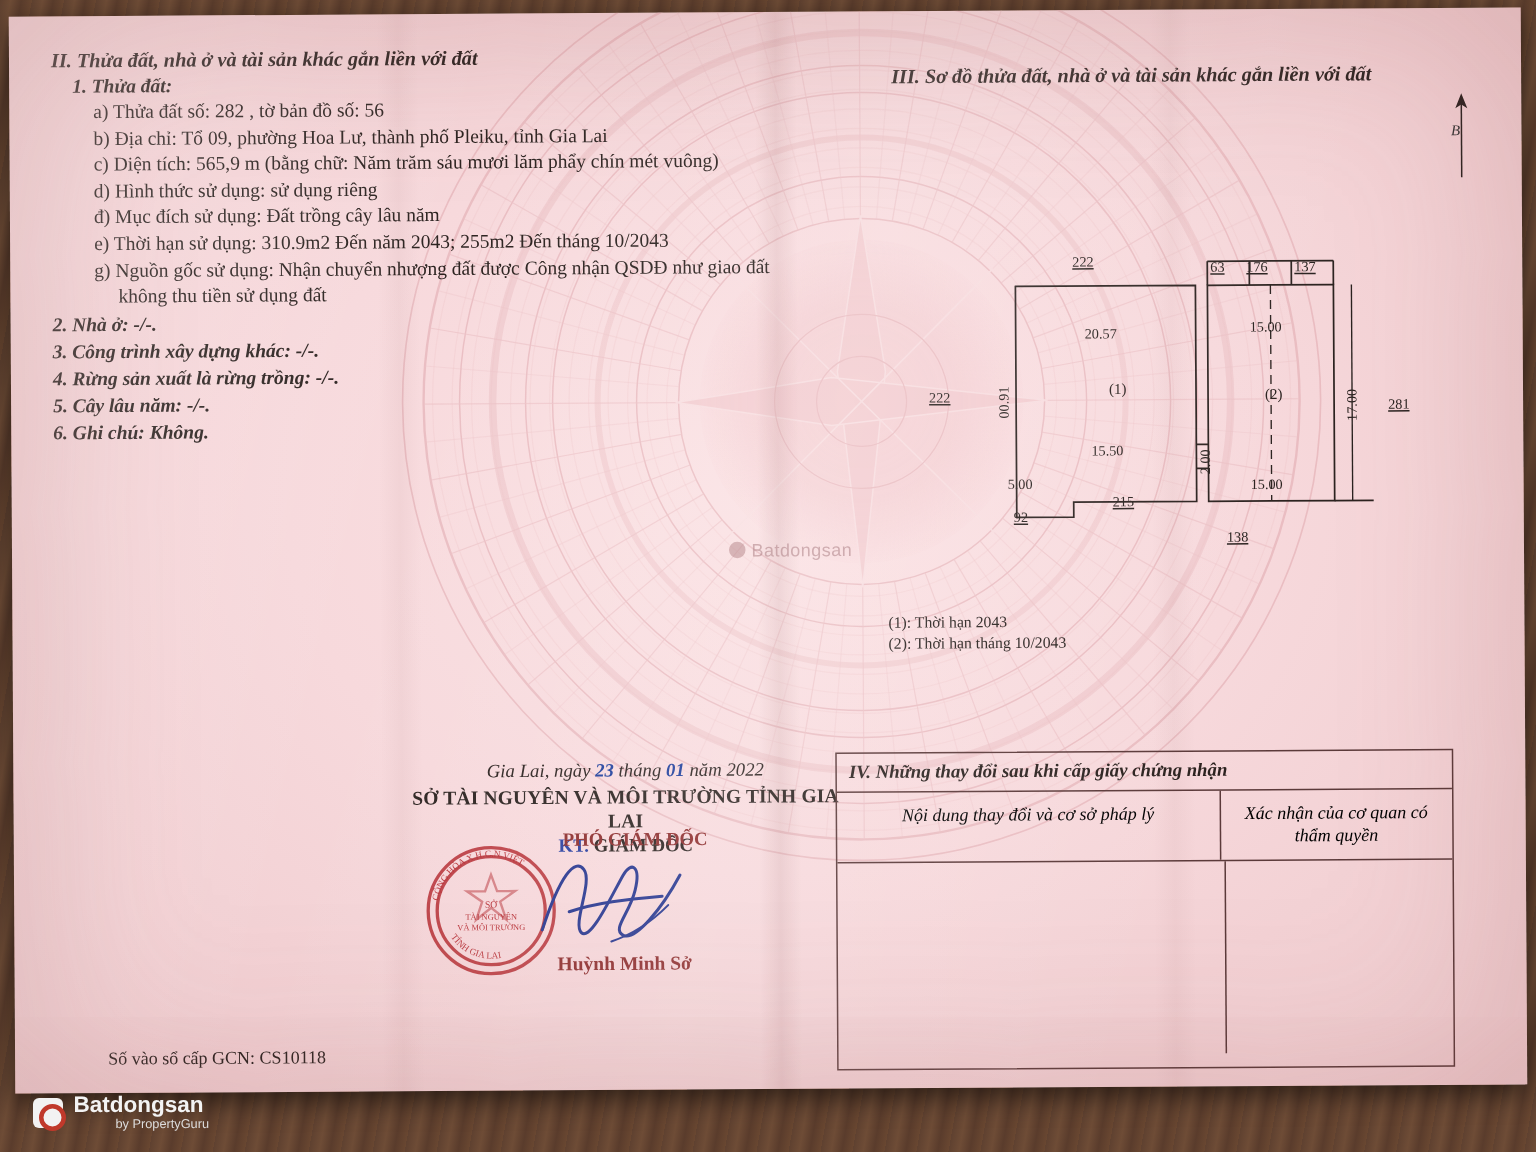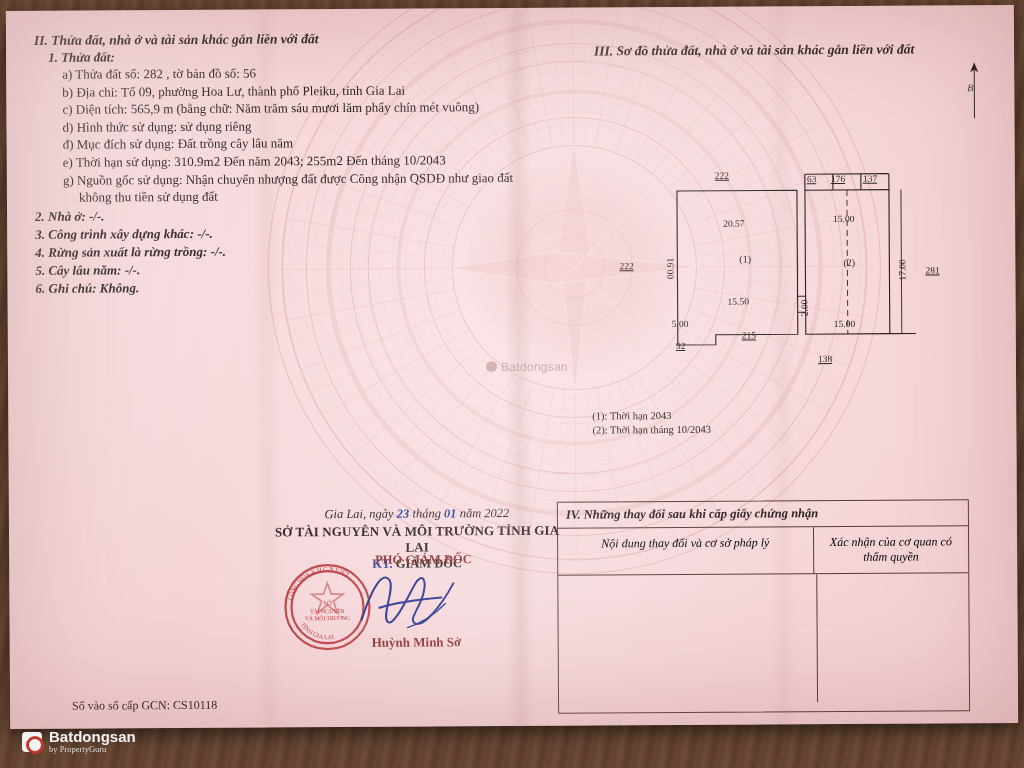--- a/index.html
+++ b/index.html
@@ -97,21 +97,21 @@
 
   
   #brandmark{position:absolute;left:478px;top:352px;font-family:"Liberation Sans",sans-serif;font-size:12px;color:rgba(160,110,115,.55);letter-spacing:.3px;}
   #brandmark .dot{display:inline-block;width:11px;height:11px;border-radius:50%;background:rgba(170,115,120,.5);vertical-align:-1px;margin-right:4px;}
 
   
   #wm{position:absolute;left:22px;bottom:14px;display:flex;align-items:center;gap:7px;}
   #wm .mk{width:20px;height:20px;border-radius:4px;background:#f2f2f2;position:relative;}
   #wm .mk:before{content:"";position:absolute;left:4px;top:4px;width:12px;height:12px;border-radius:50%;border:3px solid #c0392b;}
   #wm .t1{font-family:"Liberation Sans",sans-serif;font-weight:bold;font-size:15px;color:#f3f3f3;line-height:15px;}
-  #wm .t2{font-family:Liberation Serif, serif;font-size:8.5px;color:#ddd;line-height:10px;}
+  #wm .t2{font-family:Liberation Sans, sans-serif;font-size:8.5px;color:#ddd;line-height:10px;margin-left:28px;}
 </style>
 </head>
 <body>
 
 <div id="desk"></div>
 
 <div id="paper">
 
   <div id="rosette">
     <svg viewBox="0 0 640 640" width="640" height="640" aria-hidden="true">

